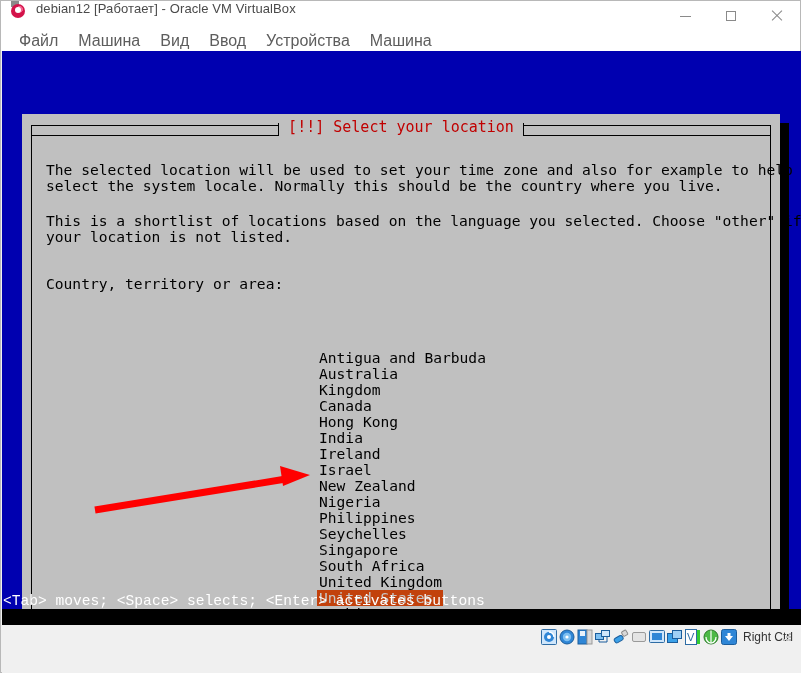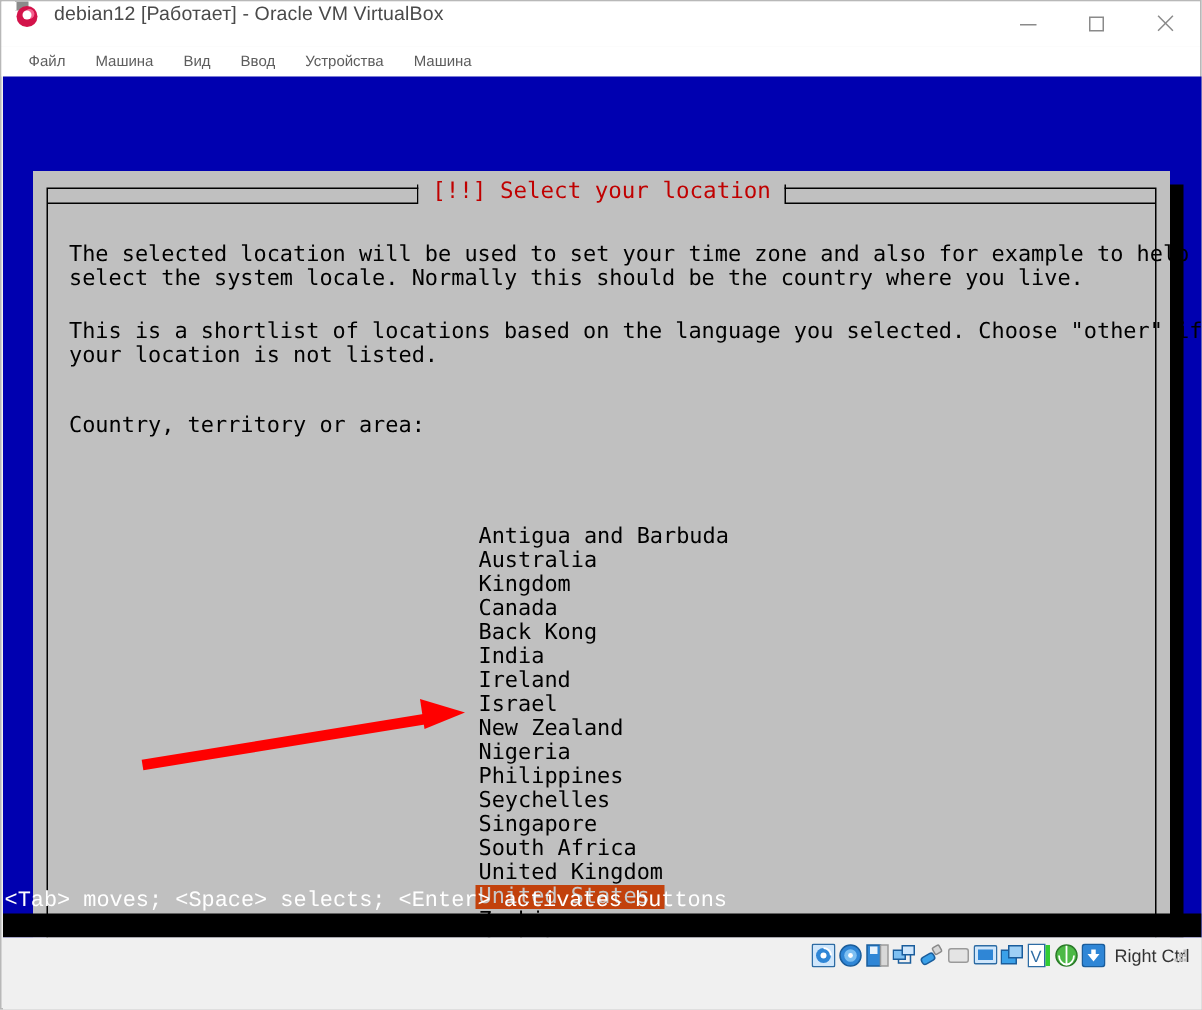--- a/index.html
+++ b/index.html
@@ -64,21 +64,21 @@
   .win-btn .glyph-close:before{transform:rotate(45deg);}
   .win-btn .glyph-close:after{transform:rotate(-45deg);}
 
   .menubar{
     position:absolute;left:0;top:30px;width:799px;height:20px;
     background:#ffffff;
     display:flex;align-items:center;
     padding-left:8px;box-sizing:border-box;
   }
   .menu-item{
-    font-size:10px;color:#5d5d5d;
+    font-size:16px;color:#5d5d5d;
     padding:0 10px;white-space:nowrap;
   }
 
   
   .vm-screen{
     position:absolute;left:1px;top:50px;width:799px;height:574px;
     background:#0000b0;
     overflow:hidden;
     font-family:"DejaVu Sans Mono","Liberation Mono",monospace;
   }
@@ -246,21 +246,21 @@
 select the system locale. Normally this should be the country where you live.</div>
           <div class="para p2">This is a shortlist of locations based on the language you selected. Choose "other" if
 your location is not listed.</div>
           <div class="para p3">Country, territory or area:</div>
 
           <div class="country-list">
             <div class="country">Antigua and Barbuda</div>
             <div class="country">Australia</div>
             <div class="country">Kingdom</div>
             <div class="country">Canada</div>
-            <div class="country">Back Kong</div>
+            <div class="country">Hong Kong</div>
             <div class="country">India</div>
             <div class="country">Ireland</div>
             <div class="country">Israel</div>
             <div class="country">New Zealand</div>
             <div class="country">Nigeria</div>
             <div class="country">Philippines</div>
             <div class="country">Seychelles</div>
             <div class="country">Singapore</div>
             <div class="country">South Africa</div>
             <div class="country">United Kingdom</div>

